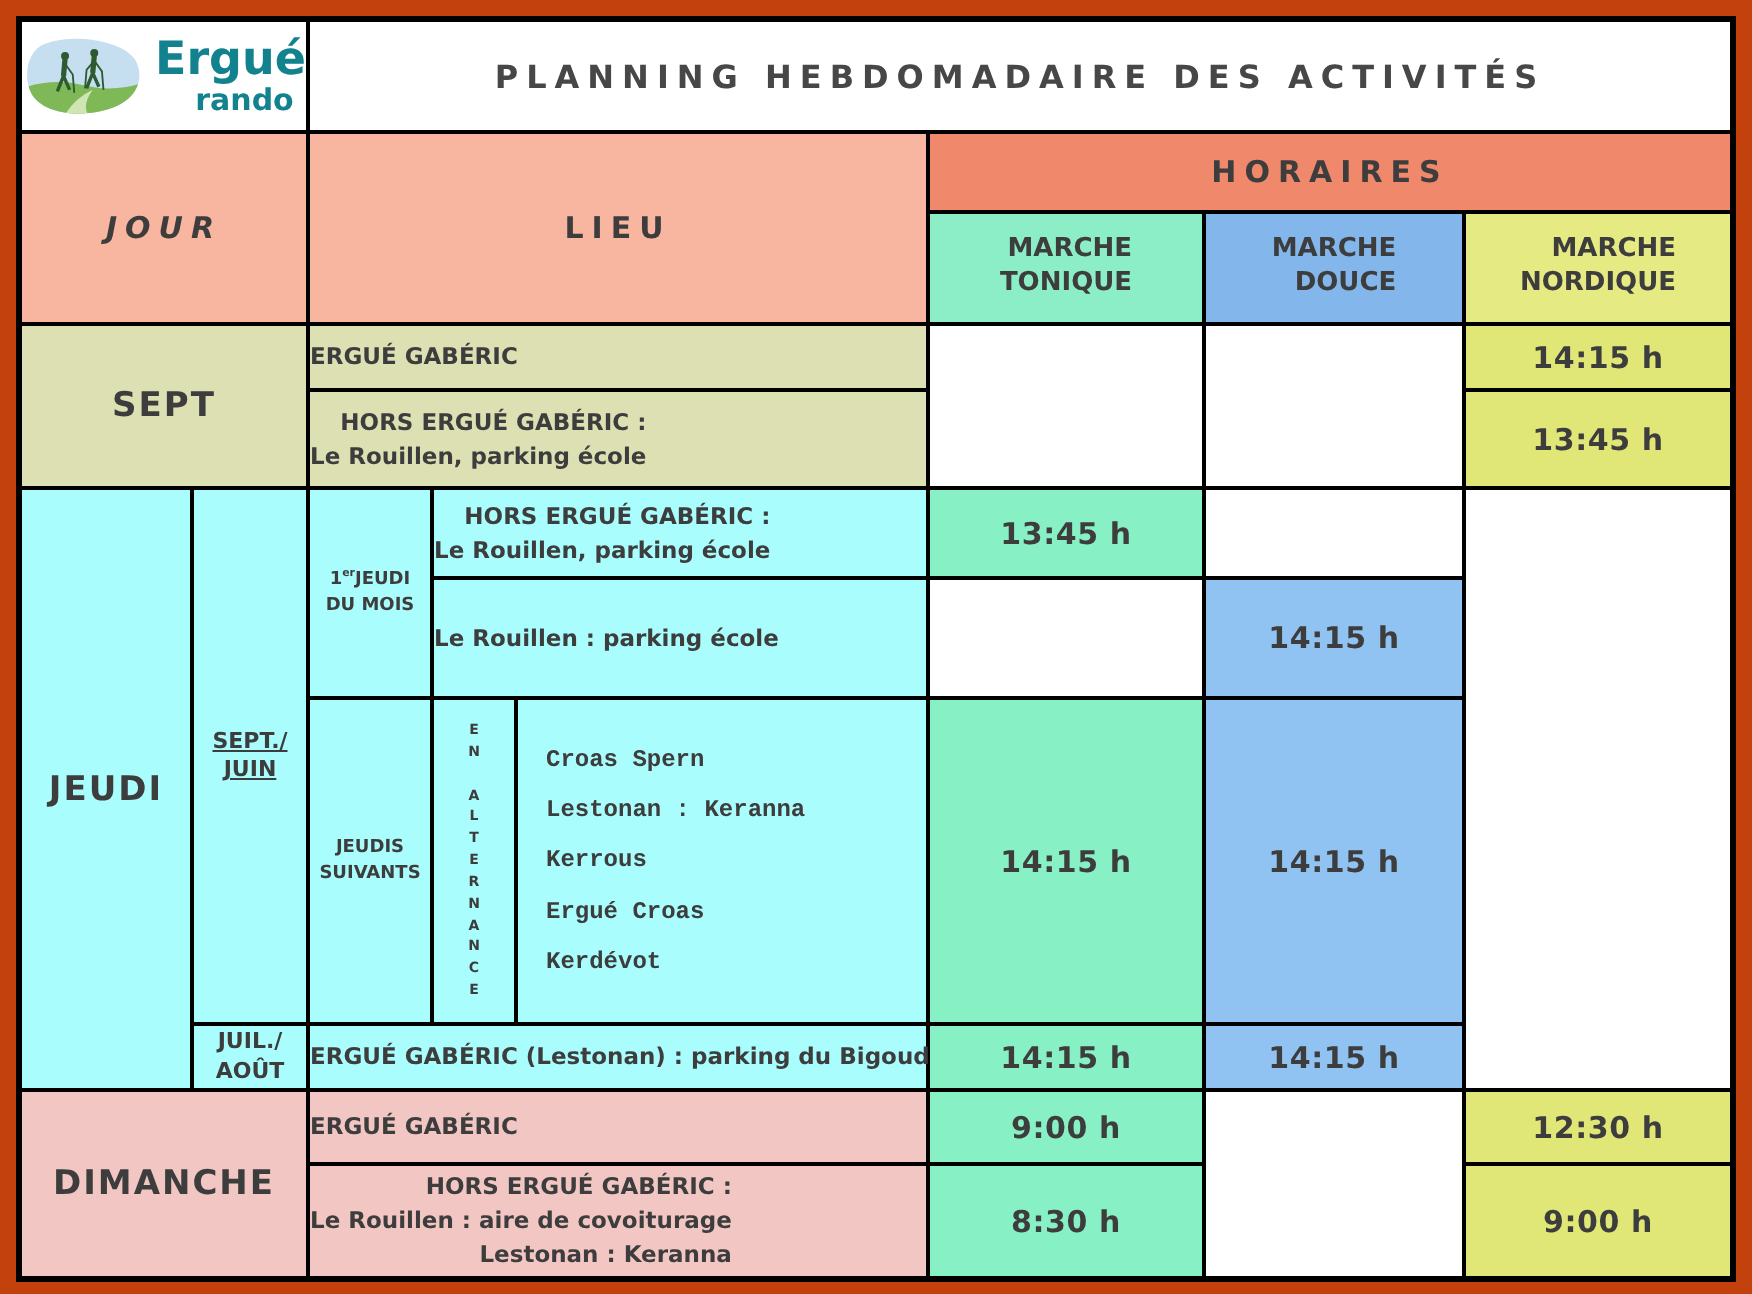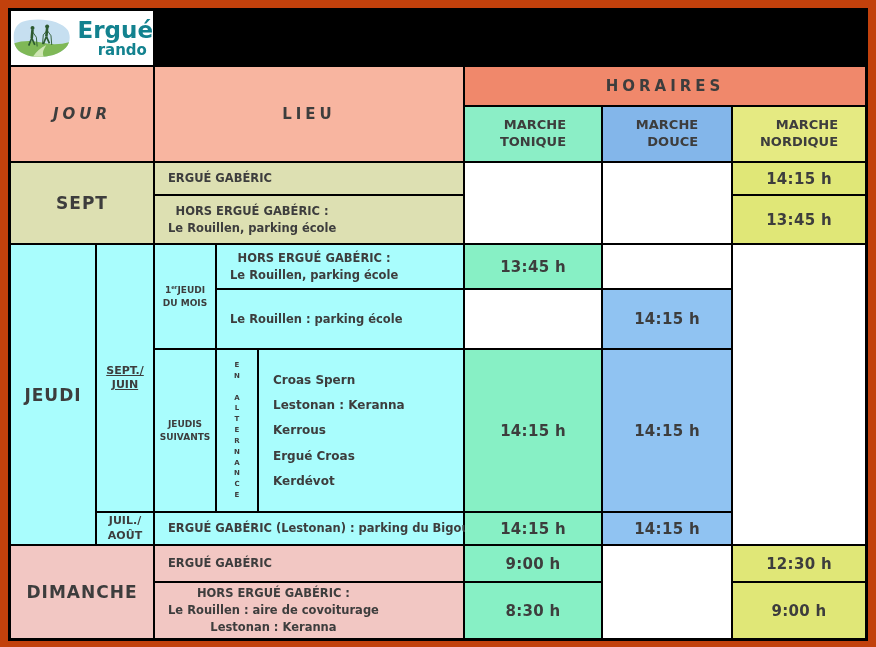--- a/index.html
+++ b/index.html
@@ -9,21 +9,21 @@
   }
   .tbl{
     position:absolute;left:8px;top:8px;width:860px;height:633px;
     box-sizing:border-box;border:3px solid #000;background:#000;
     display:grid;gap:2px;
     grid-template-columns:84px 56px 60px 40px 204px 136px 128px 132px;
     grid-template-rows:54px 38px 54px 31px 47px 43px 58px 161px 31px 35px 55px;
   }
   .c{display:flex;align-items:center;justify-content:center;
      background:#fff;color:#3d3d3d;font-weight:bold;text-align:center;}
-  .left{justify-content:flex-start;text-align:center;padding-left:13px;padding-right:4px;}
+  .left{justify-content:flex-start;text-align:right;padding-right:4px;}
   .preline{white-space:pre-line;}
   .nowrap{white-space:nowrap;overflow:visible;}
 
   
   .bg-salmon{background:#F8B5A0;}
   .bg-salmon-dark{background:#F0886B;}
   .bg-mint-h{background:#8BEEC6;}
   .bg-mint{background:#87F0C5;}
   .bg-blue-h{background:#83B6EA;}
   .bg-blue{background:#90C3F2;}
@@ -47,21 +47,21 @@
   sup{font-size:60%;}
 
   
   .logo-wrap{display:flex;align-items:center;justify-content:center;gap:5px;}
   .brand{display:flex;flex-direction:column;line-height:1;}
   .brand-main{font-size:23px;font-weight:bold;color:#13828F;}
   .brand-sub{font-size:15px;font-weight:bold;color:#13828F;margin-left:14px;margin-top:1px;}
 
   .loclist{display:flex;flex-direction:column;justify-content:center;gap:11px;
            align-items:flex-start;padding-left:14px;text-align:left;
-           font-size:12px;line-height:1.2;}
+           font-size:12px;line-height:1.2;font-family:Liberation Mono, monospace;}
 </style>
 </head>
 <body>
 
 <div class="page">
   <div class="tbl">
 
     <div class="c bg-white logo-wrap" style="grid-area:1/1/2/3;">
       <svg width="72" height="46" viewBox="0 0 80 50">
         <defs>
@@ -83,20 +83,21 @@
             <path d="M46,23 L42,33 M46,23 L50,32" stroke-width="2.2" fill="none"></path>
             <path d="M47,15 L52,22 L53,34 M47,15 L42,21 L41,33" stroke-width="1.2" fill="none"></path>
           </g>
         </g>
       </svg>
       <div class="brand">
         <span class="brand-main">Ergué</span>
         <span class="brand-sub">rando</span>
       </div>
     </div>
+    <div class="c bg-white t-title" style="grid-area:1/3/2/9;">PLANNING HEBDOMADAIRE DES ACTIVITÉS</div>
 
     <div class="c bg-salmon t-colhead" style="grid-area:2/1/4/3;font-style:italic;">JOUR</div>
     <div class="c bg-salmon t-colhead" style="grid-area:2/3/4/6;">LIEU</div>
     <div class="c bg-salmon-dark t-colhead" style="grid-area:2/6/3/9;">HORAIRES</div>
     <div class="c bg-mint-h t-subhead preline" style="grid-area:3/6/4/7;">MARCHE
 TONIQUE</div>
     <div class="c bg-blue-h t-subhead preline" style="grid-area:3/7/4/8;">MARCHE
 DOUCE</div>
     <div class="c bg-yellow-h t-subhead preline" style="grid-area:3/8/4/9;">MARCHE
 NORDIQUE</div>

